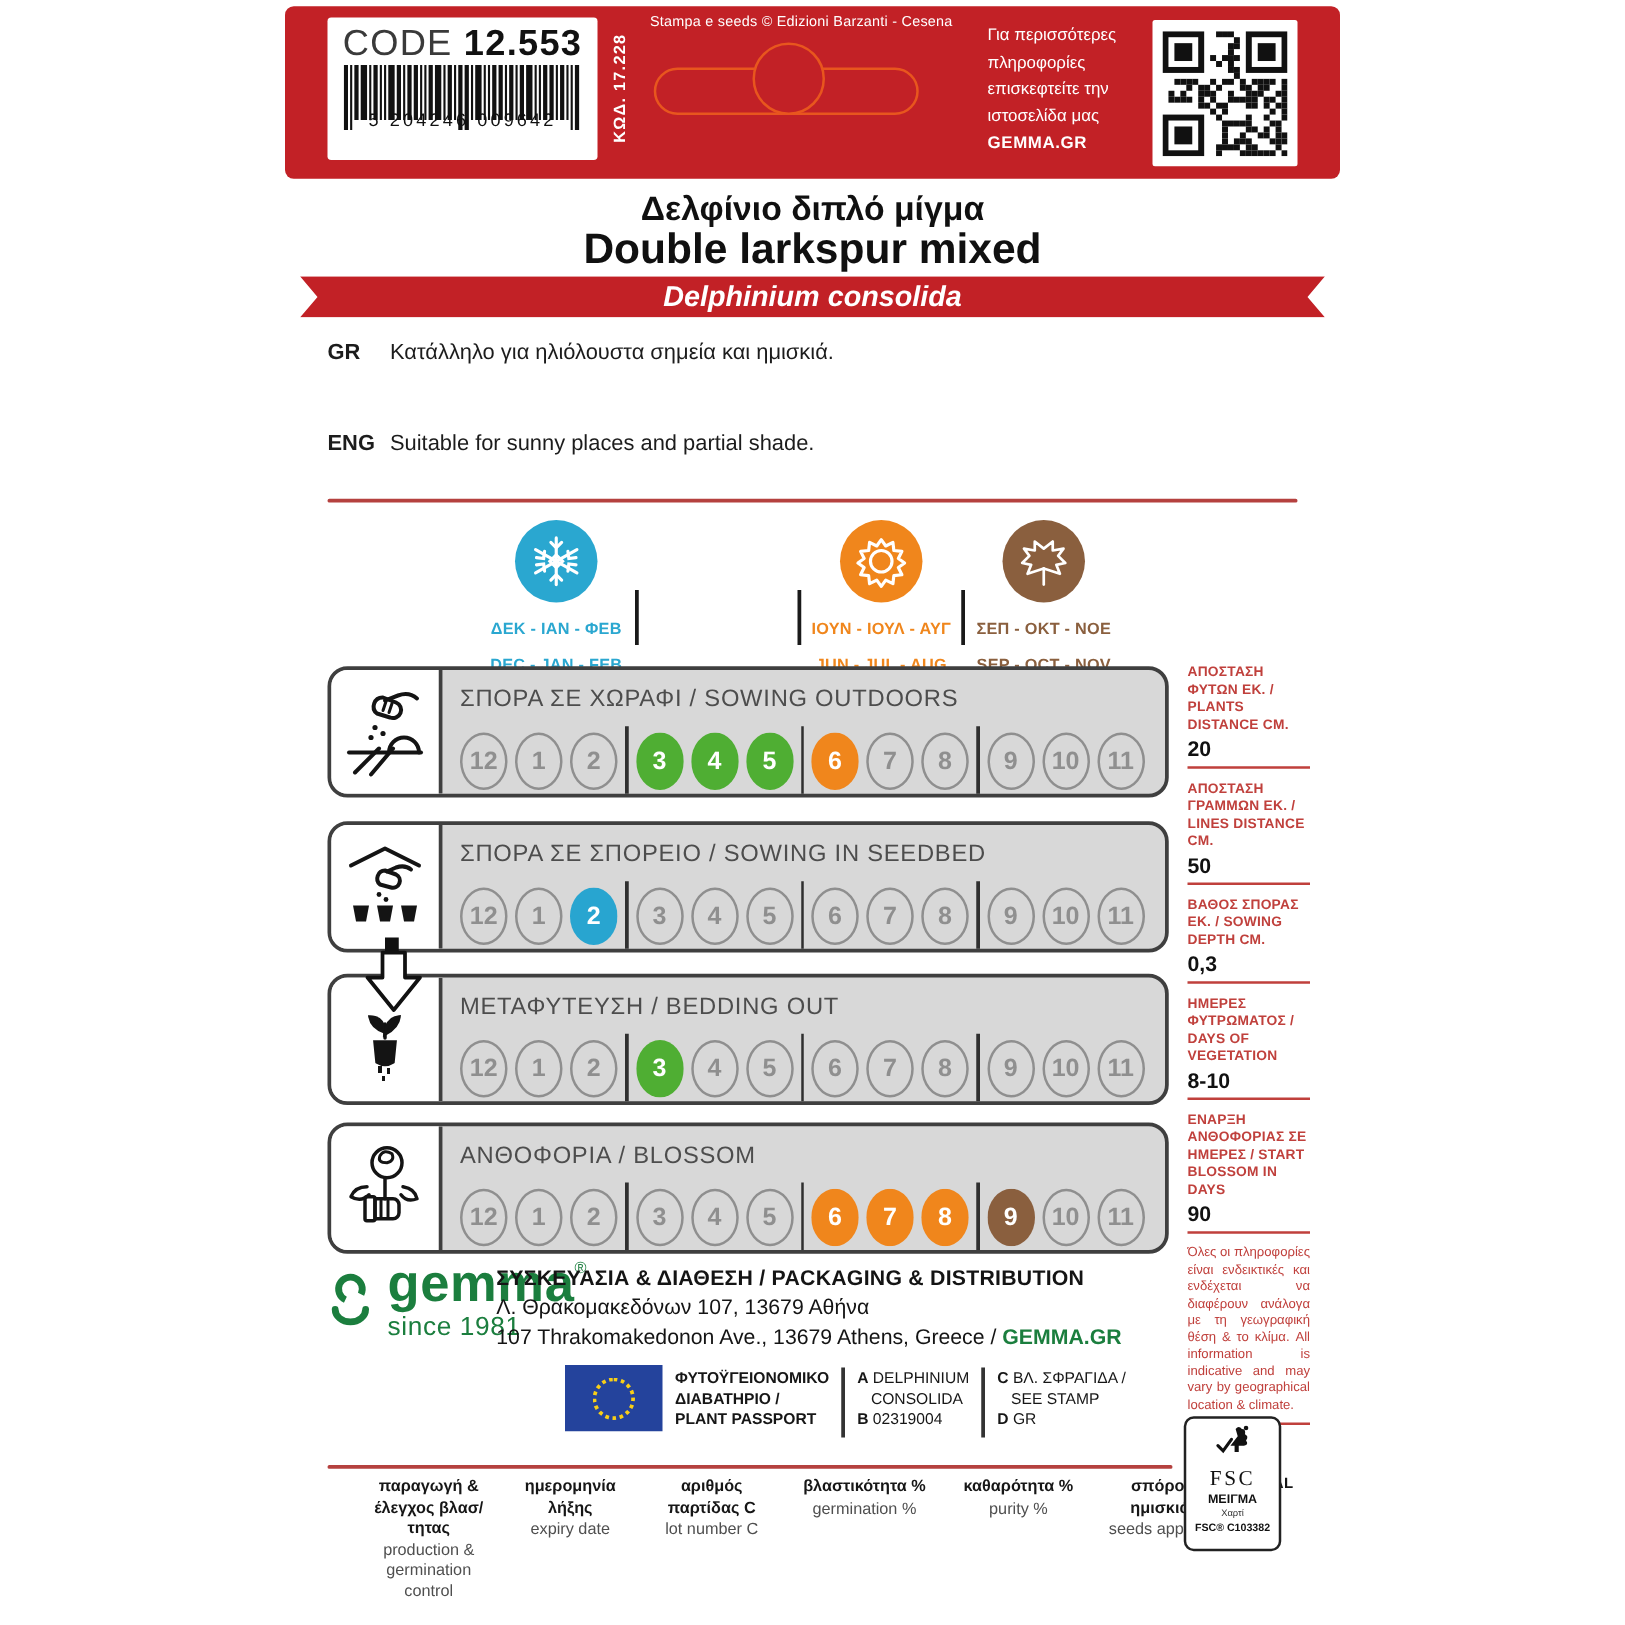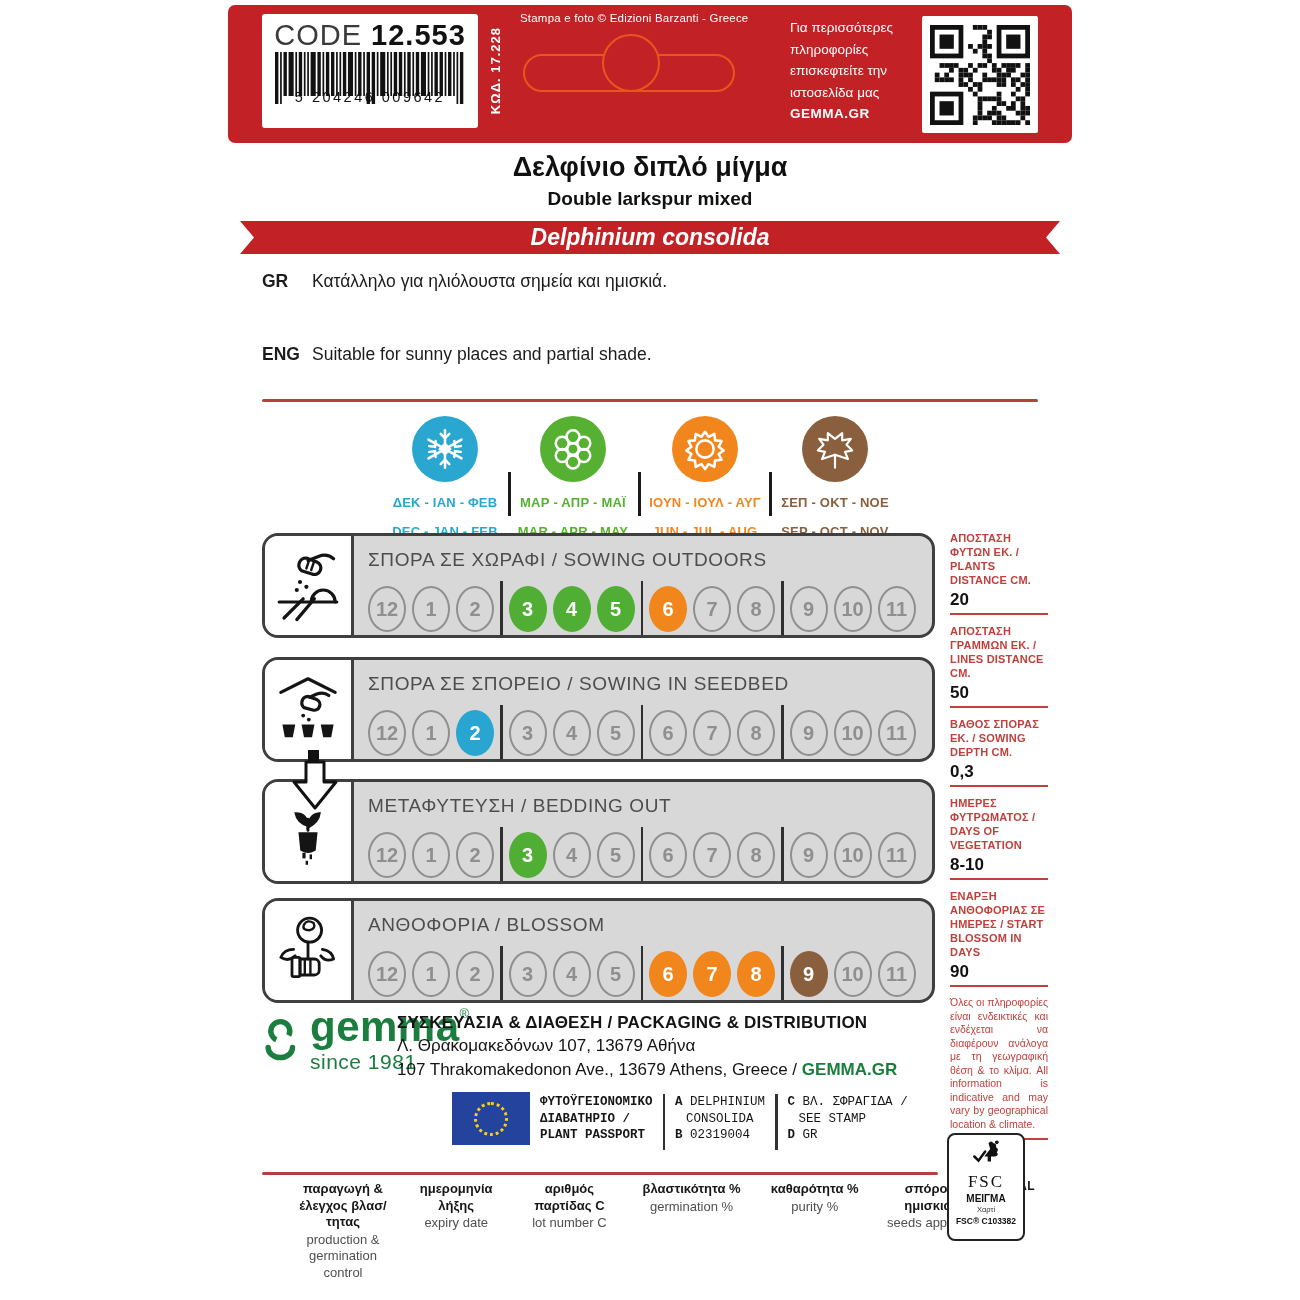--- a/index.html
+++ b/index.html
@@ -23,21 +23,21 @@
   .credit{position:absolute;left:292px;top:7px;width:260px;font-size:11.5px;color:#fff;letter-spacing:0.2px;}
   .hangtab-pill{position:absolute;left:295px;top:49px;width:212px;height:38px;border:2.5px solid #e8561e;border-radius:19px;box-sizing:border-box;}
   .hangtab-circle{position:absolute;left:374px;top:29px;width:58px;height:58px;border:2.5px solid #e8561e;border-radius:50%;box-sizing:border-box;background:var(--red);}
   .info{position:absolute;left:562px;top:12px;width:140px;color:#fff;font-size:13.5px;line-height:21.5px;}
   .info .site{font-weight:bold;letter-spacing:0.5px;}
   .qr-box{position:absolute;left:694px;top:11px;width:116px;height:117px;background:#fff;border-radius:2px;display:flex;align-items:center;justify-content:center;}
 
   
   .title{position:absolute;left:228px;top:151px;width:844px;text-align:center;color:#101010;}
   .title-gr{font-size:27px;font-weight:bold;line-height:32px;}
-  .title-en{font-size:19px;font-weight:bold;line-height:32px;text-align:center;}
+  .title-en{font-size:34px;font-weight:bold;line-height:32px;text-align:center;}
   .ribbon{position:absolute;left:240px;top:221px;width:820px;height:33px;background:var(--red);
     clip-path:polygon(0 0,100% 0,calc(100% - 14px) 50%,100% 100%,0 100%,14px 50%);
     display:flex;align-items:center;justify-content:center;color:#fff;font-style:italic;font-weight:bold;font-size:23px;}
 
   
   .desc-row{position:absolute;left:262px;width:720px;font-size:17.5px;color:#1c1c1c;display:flex;}
   .desc-label{font-weight:bold;width:50px;flex:none;}
   .desc-gr{top:271px;} .desc-en{top:344px;}
   .rule1{position:absolute;left:262px;top:399px;width:776px;height:3px;background:var(--rulered);border-radius:2px;}
 
@@ -75,21 +75,21 @@
   .brand-reg{font-size:13px;color:var(--brand);vertical-align:top;}
   .brand-since{font-size:21px;color:var(--brand);margin-top:2px;letter-spacing:0.5px;}
   .pack-info{position:absolute;left:397px;top:1012px;width:560px;color:#141414;}
   .pack-title{font-size:17px;font-weight:bold;letter-spacing:0.2px;line-height:22px;}
   .pack-addr{font-size:17px;line-height:24px;}
   .pack-addr2{font-size:17px;line-height:24px;}
   .pack-addr2 .green{color:var(--brand);font-weight:bold;}
   .passport{position:absolute;left:452px;top:1092px;width:500px;display:flex;align-items:flex-start;font-size:12.5px;color:#161616;}
   .eu-flag{width:78px;height:53px;background:#24439c;position:relative;flex:none;}
   .eu-stars{position:absolute;left:50%;top:50%;width:34px;height:34px;margin:-17px 0 0 -17px;border:3px dotted #f8cf17;border-radius:50%;box-sizing:border-box;}
-  .pp-cell{padding:2px 10px 0 10px;line-height:16.5px;font-family:Liberation Mono, monospace;}
+  .pp-cell{padding:2px 10px 0 10px;line-height:16.5px;}
   .pp-label{font-weight:bold;}
   .pp-div{width:2.5px;height:56px;background:#333;flex:none;margin-top:2px;}
   .pp-cell .b{font-weight:bold;}
   .pp-cell .ind{padding-left:11px;}
   .rule2{position:absolute;left:262px;top:1172px;width:676px;height:3px;background:var(--rulered);border-radius:2px;}
   .btable{position:absolute;left:262px;top:1181px;width:676px;display:flex;justify-content:space-between;text-align:center;margin-left:33px;}
   .bt-col{line-height:16.5px;}
   .bt-gr{font-weight:bold;font-size:13px;color:#161616;}
   .bt-en{font-size:13px;color:#4f4f4f;margin-top:1px;}
   .c1{width:96px;} .c2{width:88px;} .c3{width:96px;} .c4{width:106px;} .c5{width:98px;} .c6{width:94px;} .c7{width:86px;}
@@ -152,21 +152,21 @@
               <rect x="200" y="0" width="2" height="44" fill="#111"></rect>
               <rect x="204" y="0" width="4" height="44" fill="#111"></rect>
               <rect x="210" y="0" width="2" height="44" fill="#111"></rect>
               <rect x="214" y="0" width="2" height="52" fill="#111"></rect>
               <rect x="218" y="0" width="4" height="52" fill="#111"></rect>
             </svg></div>
         <div class="barcode-digits">5 204246 009642</div>
       </div>
     </div>
     <div class="kod">ΚΩΔ. 17.228</div>
-    <div class="credit">Stampa e foto © Edizioni Barzanti - Greece</div>
+    <div class="credit">Stampa e seeds © Edizioni Barzanti - Cesena</div>
     <div class="hangtab-pill"></div>
     <div class="hangtab-circle"></div>
     <div class="info">
       <div>Για περισσότερες</div>
       <div>πληροφορίες</div>
       <div>επισκεφτείτε την</div>
       <div>ιστοσελίδα μας</div>
       <div class="site">GEMMA.GR</div>
     </div>
     <div class="qr-box">
@@ -332,37 +332,20 @@
               <path d="M9 45 L55 19"></path>
           <path d="M26 11 l6 6 6 -6 M26 53 l6 -6 6 6"></path>
           <path d="M10 28 l8 1 1 -8 M54 28 l-8 1 -1 -8 M10 36 l8 -1 1 8 M54 36 l-8 -1 -1 8"></path>
           <rect x="27" y="27" width="10" height="10" transform="rotate(45 32 32)"></rect>
         </g>
           </svg>
       </div>
       <div class="gr" style="color: rgb(42, 167, 208);">ΔΕΚ - ΙΑΝ - ΦΕΒ</div>
       <div class="en" style="color: rgb(42, 167, 208);">DEC - JAN - FEB</div>
     </div>
-    <div class="season" style="left:283px">
-      <div class="circ" style="background: rgb(86, 177, 50);">
-        <svg width="46" height="46" viewBox="0 0 64 64">
-            <g stroke="#fff" stroke-width="3.5" fill="none">
-          <circle cx="32" cy="15" r="9"></circle>
-              <circle cx="47" cy="24" r="9"></circle>
-              <circle cx="47" cy="41" r="9"></circle>
-          <circle cx="32" cy="50" r="9"></circle>
-              <circle cx="17" cy="41" r="9"></circle>
-              <circle cx="17" cy="24" r="9"></circle>
-              <circle cx="32" cy="32" r="8"></circle>
-        </g>
-          </svg>
-      </div>
-      <div class="gr" style="color: rgb(86, 177, 50);">ΜΑΡ - ΑΠΡ - ΜΑΪ</div>
-      <div class="en" style="color: rgb(86, 177, 50);">MAR - APR - MAY</div>
-    </div>
     <div class="season" style="left:415px">
       <div class="circ" style="background: rgb(240, 134, 28);">
         <svg width="46" height="46" viewBox="0 0 64 64">
             <g stroke="#fff" stroke-width="3.5" fill="none" stroke-linejoin="round">
           <circle cx="32" cy="32" r="12"></circle>
           <path d="M32 8 l5 7 8 -4 1 9 9 1 -4 8 7 5 -7 5 4 8 -9 1 -1 9 -8 -4 -5 7 -5 -7 -8 4 -1 -9 -9 -1 4 -8 -7 -5 7 -5 -4 -8 9 -1 1 -9 8 4 z"></path>
         </g>
           </svg>
       </div>
       <div class="gr" style="color: rgb(240, 134, 28);">ΙΟΥΝ - ΙΟΥΛ - ΑΥΓ</div>

